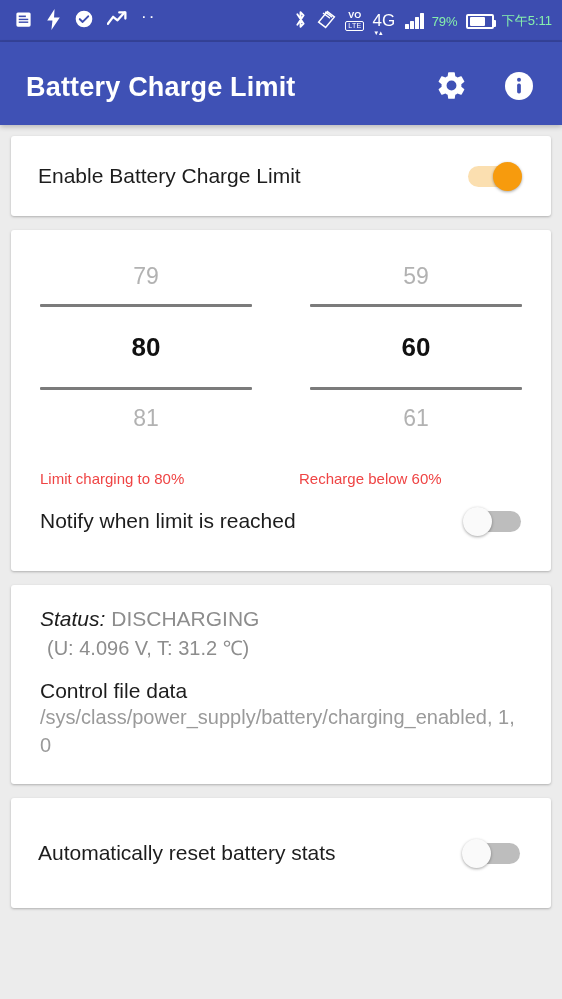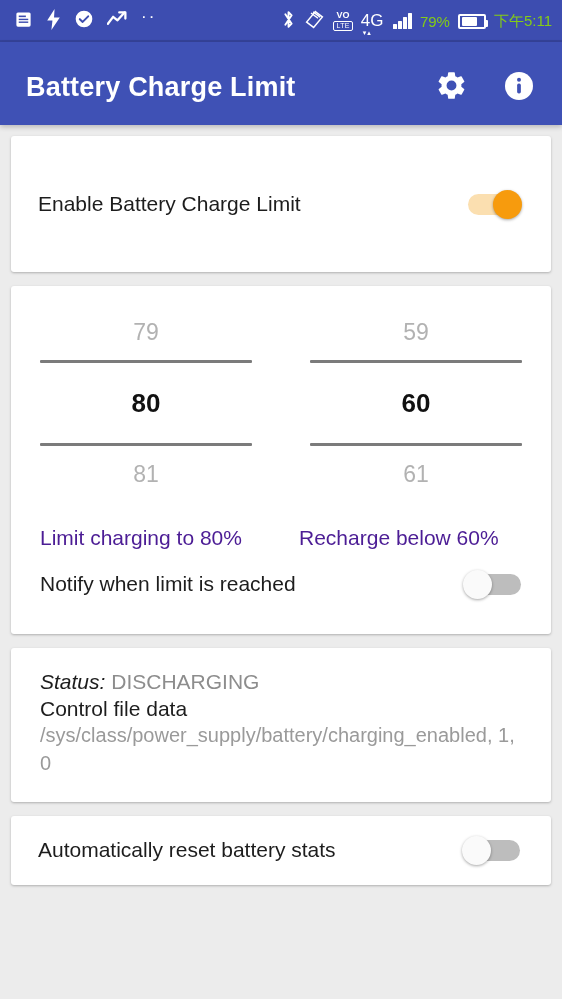--- a/index.html
+++ b/index.html
@@ -25,21 +25,21 @@
     position: absolute;
     left: 0; right: 0; bottom: 0;
     height: 2px;
     background: rgba(0,0,0,0.12);
   }
   .sb-left { display: flex; align-items: center; gap: 13px; flex: 0 0 auto; }
   .sb-spacer { flex: 1 1 auto; }
   .sb-right { display: flex; align-items: center; gap: 8px; flex: 0 0 auto; }
   .sb-icon { display: block; }
   .sb-dots { letter-spacing: 2px; font-size: 17px; line-height: 10px; color: #fff; padding-bottom: 8px;}
-  .sb-text { font-size: 15px; color: #84cc16; white-space: nowrap; }
+  .sb-text { font-size: 13px; color: #86efac; white-space: nowrap; }
   .sb-4g { font-size: 17px; color: #fff; position: relative; padding-right: 2px; }
   .sb-4g .sub { position:absolute; bottom:-6px; left: 2px; font-size: 7px; letter-spacing:1px;}
   .volte {
     border: 1.6px solid #fff; border-radius: 2px;
     font-size: 7px; line-height: 8px; padding: 0 2px;
     letter-spacing: .3px;
   }
   .volte-wrap { display:flex; flex-direction:column; align-items:center; gap:1px; position:relative;}
   .volte-top { font-size: 9px; font-weight: bold; line-height:9px; }
   .bars { display: flex; align-items: flex-end; gap: 1.5px; height: 16px; }
@@ -100,47 +100,47 @@
   .toggle .thumb {
     position:absolute; top: 3px;
     width: 29px; height: 29px; border-radius: 50%;
     box-shadow: 0 1px 3px rgba(0,0,0,.35);
   }
   .toggle.on .track { background: #fbdfb0; }
   .toggle.on .thumb { left: 31px; background: #f79b0d; }
   .toggle.off .track { background: #bdbdbd; }
   .toggle.off .thumb { left: 0px; background: #fafafa; }
 
-  .card-enable .row { height: 136px; }
+  .card-enable .row { height: 80px; }
 
   
   .picker-card { padding: 18px 0 16px 0; }
   .pickers { display: flex; }
   .picker { flex: 1 1 50%; text-align: center; padding: 0 29px; }
   .pk-ghost { font-size: 23px; color: #b2b2b2; height: 56px; line-height: 56px; }
   .pk-line { height: 3px; background: #7b7b7b; border-radius: 1px; }
   .pk-value { font-size: 26px; color: #111; font-weight: bold; height: 80px; line-height: 80px; }
 
   .picker-labels { display: flex; padding: 24px 0 0 0; }
-  .picker-labels > div { flex: 1 1 50%; font-size: 21px; color: #4c1d95; }
+  .picker-labels > div { flex: 1 1 50%; font-size: 15px; color: #ef4444; }
   .picker-labels .pl-left { padding-left: 29px; }
   .picker-labels .pl-right { padding-left: 18px; }
 
   .notify-row { height: 68px; padding: 0 26px 0 29px; gap: 15px; }
 
   
   .status-card { padding: 22px 27px 24px 29px; }
   .st-line1 { font-size: 21px; margin-bottom: 3px; }
   .st-key { color: #1d1d1d; font-style: italic; }
   .st-val { color: #8d8d8d; }
   .st-line2 { font-size: 20px; color: #8d8d8d; padding-left: 7px; margin-bottom: 18px; }
   .st-head { font-size: 21px; color: #1d1d1d; }
   .st-path { font-size: 20px; color: #9a9a9a; line-height: 1.42; word-break: break-all; }
 
-  .card-auto .row { height: 69px; align-items: center; }
+  .card-auto .row { height: 110px; align-items: center; }
 </style>
 </head>
 <body>
 
 <div class="status-bar">
   <div class="sb-left">
     <span class="sb-icon">
       <svg width="19" height="19" viewBox="0 0 24 24">
           <rect x="3" y="3" width="18" height="18" rx="2" fill="#fff"></rect>
           <rect x="6" y="7" width="9" height="2" fill="#3d4db0"></rect>
@@ -271,20 +271,21 @@
         <div class="thumb"></div>
       </div>
     </div>
   </div>
 
   <div class="card status-card">
     <div class="st-line1">
       <span class="st-key">Status:</span>
       <span class="st-val">DISCHARGING</span>
     </div>
+    <div class="st-line2">(U: 4.096 V, T: 31.2 ℃)</div>
     <div class="st-head">Control file data</div>
     <div class="st-path">/sys/class/power_supply/battery/charging_enabled, 1, 0</div>
   </div>
 
   <div class="card card-auto">
     <div class="row">
       <div class="row-label">Automatically reset battery stats</div>
       <div class="toggle off">
         <div class="track"></div>
         <div class="thumb"></div>

